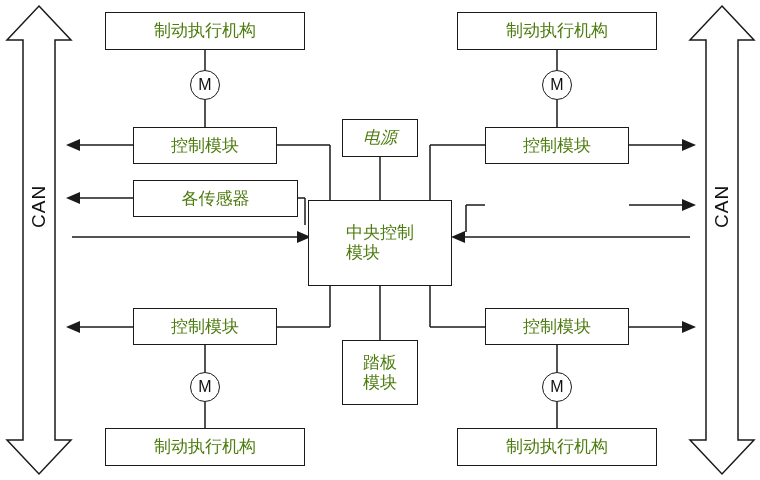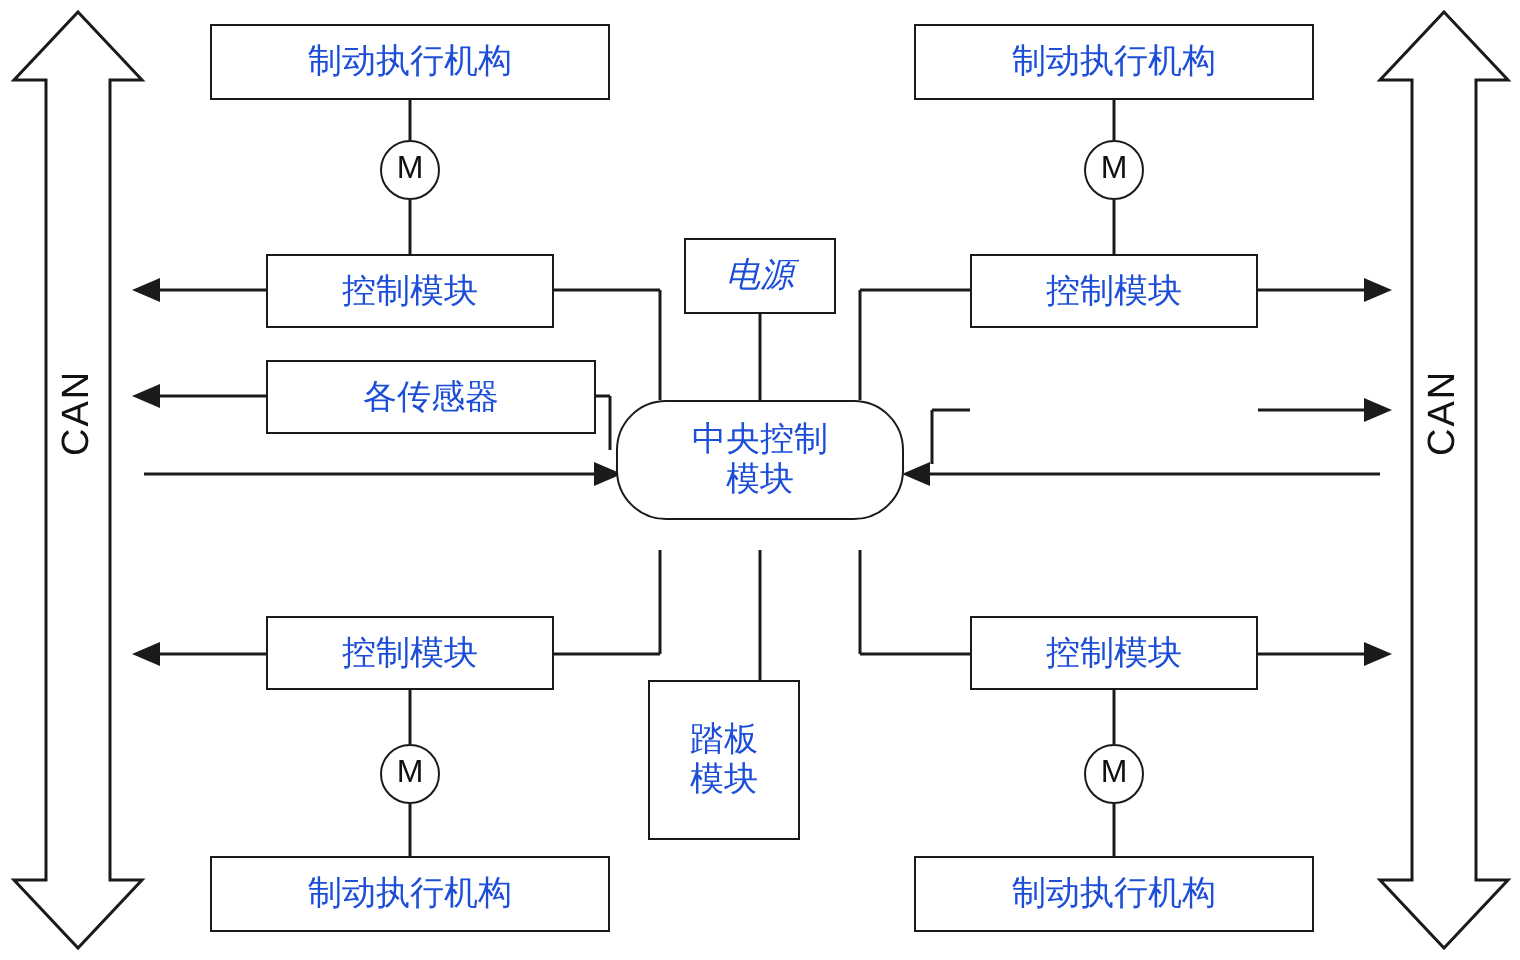--- a/index.html
+++ b/index.html
@@ -18,22 +18,22 @@
     overflow: hidden;
   }
   .box {
     position: absolute;
     box-sizing: border-box;
     border: 1.5px solid #1a1a1a;
     background: #ffffff;
     display: flex;
     align-items: center;
     justify-content: center;
-    text-align: center;
-    color: #1d4ed8;
+    text-align: left;
+    color: #4d7c0f;
     font-size: 17px;
     line-height: 1.15;
     white-space: pre-line;
     z-index: 5;
   }
   .mcircle {
     position: absolute;
     box-sizing: border-box;
     width: 30px;
     height: 30px;
@@ -172,24 +172,24 @@
   <div class="box" style="left:133px; top:180px; width:165px; height:37px;">各传感器</div>
 
   <div class="box" style="left:133px; top:308px; width:144px; height:37px;">控制模块</div>
 
   <div class="mcircle" style="left:190px; top:372px;">M</div>
 
   <div class="box" style="left:105px; top:428px; width:200px; height:38px;">制动执行机构</div>
 
   <div class="box" style="left:342px; top:119px; width:76px; height:38px;font-style:italic;">电源</div>
 
-  <div class="box" style="left:308px; top:200px; width:144px; height:60px;border-radius:25px;">中央控制
+  <div class="box" style="left:308px; top:200px; width:144px; height:86px;">中央控制
 模块</div>
 
-  <div class="box" style="left:324px; top:340px; width:76px; height:80px;">踏板
+  <div class="box" style="left:342px; top:340px; width:76px; height:65px;">踏板
 模块</div>
 
   <div class="box" style="left:457px; top:12px; width:200px; height:38px;">制动执行机构</div>
 
   <div class="mcircle" style="left:542px; top:70px;">M</div>
 
   <div class="box" style="left:485px; top:127px; width:144px; height:37px;">控制模块</div>
 
 
   <div class="box" style="left:485px; top:308px; width:144px; height:37px;">控制模块</div>

